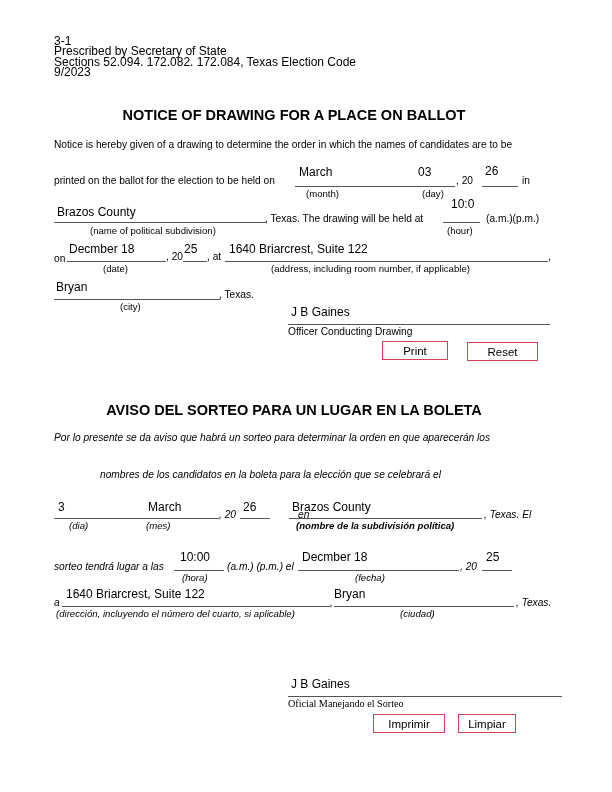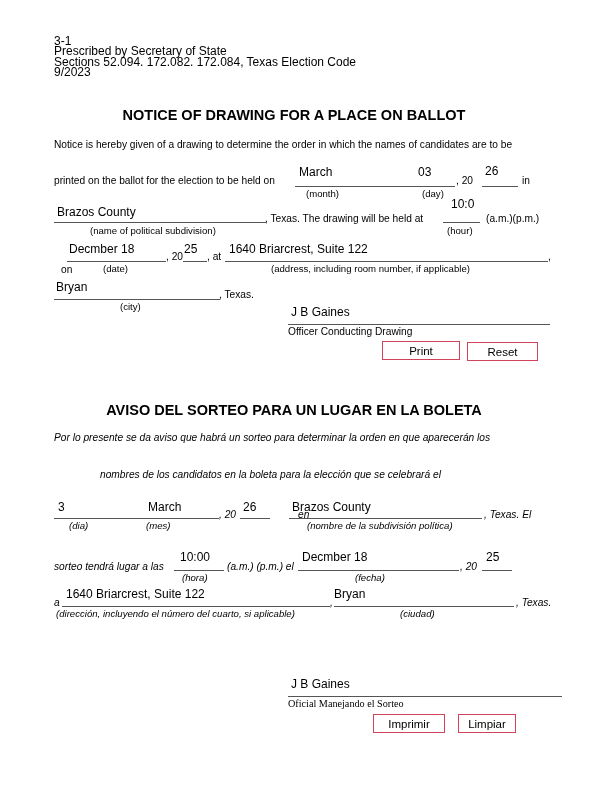--- a/index.html
+++ b/index.html
@@ -41,21 +41,21 @@
 
 <div class="line" style="top:222px; left:54px; width:212px;"></div>
 <div class="abs val" style="top:205px; left:57px;">Brazos County</div>
 <div class="abs txt" style="top:213px; left:265px;">, Texas. The drawing will be held at</div>
 <div class="line" style="top:222px; left:443px; width:37px;"></div>
 <div class="abs val" style="top:197px; left:451px;">10:0</div>
 <div class="abs txt" style="top:213px; left:486px;">(a.m.)(p.m.)</div>
 <div class="abs lbl" style="top:225px; left:90px;">(name of political subdivision)</div>
 <div class="abs lbl" style="top:225px; left:447px;">(hour)</div>
 
-<div class="abs txt" style="top:264px; left:54px;margin-left:7px;">on</div>
+<div class="abs txt" style="top:253px; left:54px;">on</div>
 <div class="line" style="top:261px; left:67px; width:99px;"></div>
 <div class="abs val" style="top:242px; left:69px;">Decmber 18</div>
 <div class="abs txt" style="top:251px; left:166px;">, 20</div>
 <div class="line" style="top:261px; left:183px; width:24px;"></div>
 <div class="abs val" style="top:242px; left:184px;">25</div>
 <div class="abs txt" style="top:251px; left:207px;">, at</div>
 <div class="line" style="top:261px; left:225px; width:323px;"></div>
 <div class="abs val" style="top:242px; left:229px;">1640 Briarcrest, Suite 122</div>
 <div class="abs txt" style="top:251px; left:548px;">,</div>
 <div class="abs lbl" style="top:263px; left:103px;">(date)</div>
@@ -63,40 +63,40 @@
 
 <div class="line" style="top:299px; left:54px; width:166px;"></div>
 <div class="abs val" style="top:280px; left:56px;">Bryan</div>
 <div class="abs txt" style="top:289px; left:219px;">, Texas.</div>
 <div class="abs lbl" style="top:301px; left:120px;">(city)</div>
 
 <div class="abs val" style="top:305px; left:291px;">J B Gaines</div>
 <div class="line" style="top:324px; left:288px; width:262px;"></div>
 <div class="abs txt" style="top:326px; left:288px;">Officer Conducting Drawing</div>
 
-<button class="btn" style="top:341px; left:382px; width:78px; height:19px;">Print</button>
+<button class="btn" style="top:341px; left:382px; width:66px; height:19px;">Print</button>
 <button class="btn" style="top:342px; left:467px; width:71px; height:19px;">Reset</button>
 
 <div class="abs title" style="top:402px;">AVISO DEL SORTEO PARA UN LUGAR EN LA BOLETA</div>
 <div class="abs txt it" style="top:432px; left:54px;">Por lo presente se da aviso que habrá un sorteo para determinar la orden en que aparecerán los</div>
 <div class="abs txt it" style="top:469px; left:54px;margin-left:46px;">nombres de los candidatos en la boleta para la elección que se celebrará el</div>
 
 <div class="line" style="top:518px; left:54px; width:165px;"></div>
 <div class="abs val" style="top:500px; left:58px;">3</div>
 <div class="abs val" style="top:500px; left:148px;">March</div>
 <div class="abs txt it" style="top:509px; left:219px;">, 20</div>
 <div class="line" style="top:518px; left:240px; width:30px;"></div>
 <div class="abs val" style="top:500px; left:243px;">26</div>
 <div class="abs txt it" style="top:509px; left:274px;margin-left:24px;">en</div>
 <div class="line" style="top:518px; left:289px; width:193px;"></div>
 <div class="abs val" style="top:500px; left:292px;">Brazos County</div>
 <div class="abs txt it" style="top:509px; left:484px;">, Texas. El</div>
 <div class="abs lbl it" style="top:520px; left:69px;">(dia)</div>
 <div class="abs lbl it" style="top:520px; left:146px;">(mes)</div>
-<div class="abs lbl it" style="top:520px; left:307px;">(nombre de la subdivisión política)</div>
+<div class="abs lbl it" style="top:520px; left:296px;font-weight:bold;">(nombre de la subdivisión política)</div>
 
 <div class="abs txt it" style="top:561px; left:54px;">sorteo tendrá lugar a las</div>
 <div class="line" style="top:570px; left:174px; width:50px;"></div>
 <div class="abs val" style="top:550px; left:180px;">10:00</div>
 <div class="abs txt it" style="top:561px; left:227px;">(a.m.) (p.m.) el</div>
 <div class="line" style="top:570px; left:298px; width:161px;"></div>
 <div class="abs val" style="top:550px; left:302px;">Decmber 18</div>
 <div class="abs txt it" style="top:561px; left:460px;">, 20</div>
 <div class="line" style="top:570px; left:482px; width:30px;"></div>
 <div class="abs val" style="top:550px; left:486px;">25</div>

